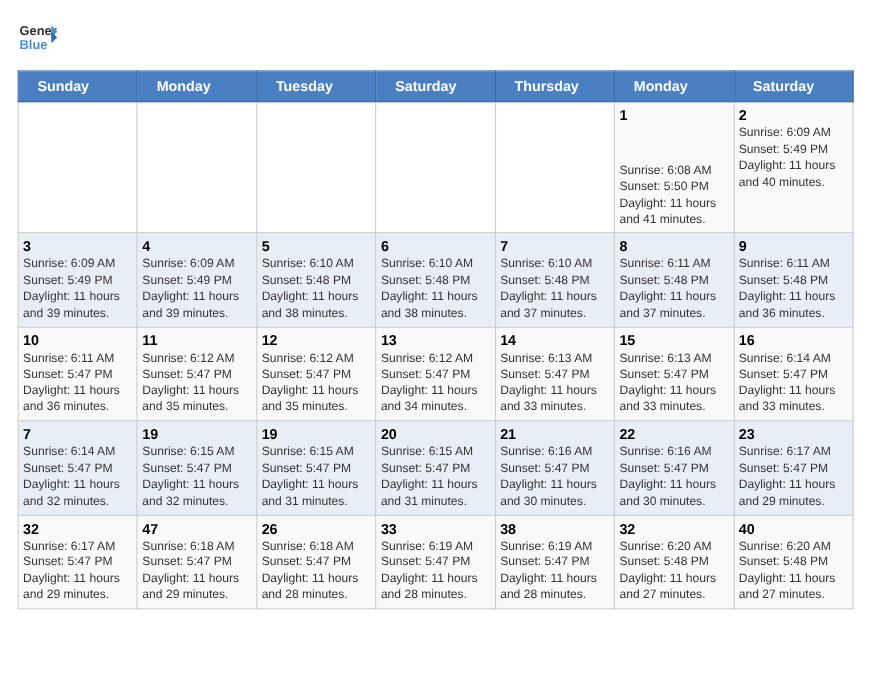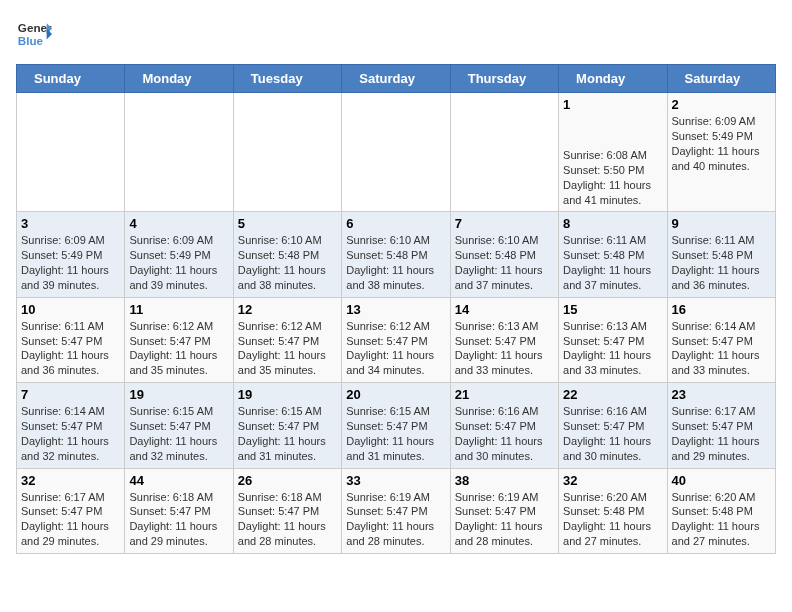--- a/index.html
+++ b/index.html
@@ -274,21 +274,21 @@
       </tr>
       <tr>
         <td>
           <div class="day-num">32</div>
           <div class="day-info" style="white-space: pre-line;">Sunrise: 6:17 AM
 Sunset: 5:47 PM
 Daylight: 11 hours
 and 29 minutes.</div>
         </td>
         <td>
-          <div class="day-num">44</div>
+          <div class="day-num">47</div>
           <div class="day-info" style="white-space: pre-line;">Sunrise: 6:18 AM
 Sunset: 5:47 PM
 Daylight: 11 hours
 and 29 minutes.</div>
         </td>
         <td>
           <div class="day-num">26</div>
           <div class="day-info" style="white-space: pre-line;">Sunrise: 6:18 AM
 Sunset: 5:47 PM
 Daylight: 11 hours

